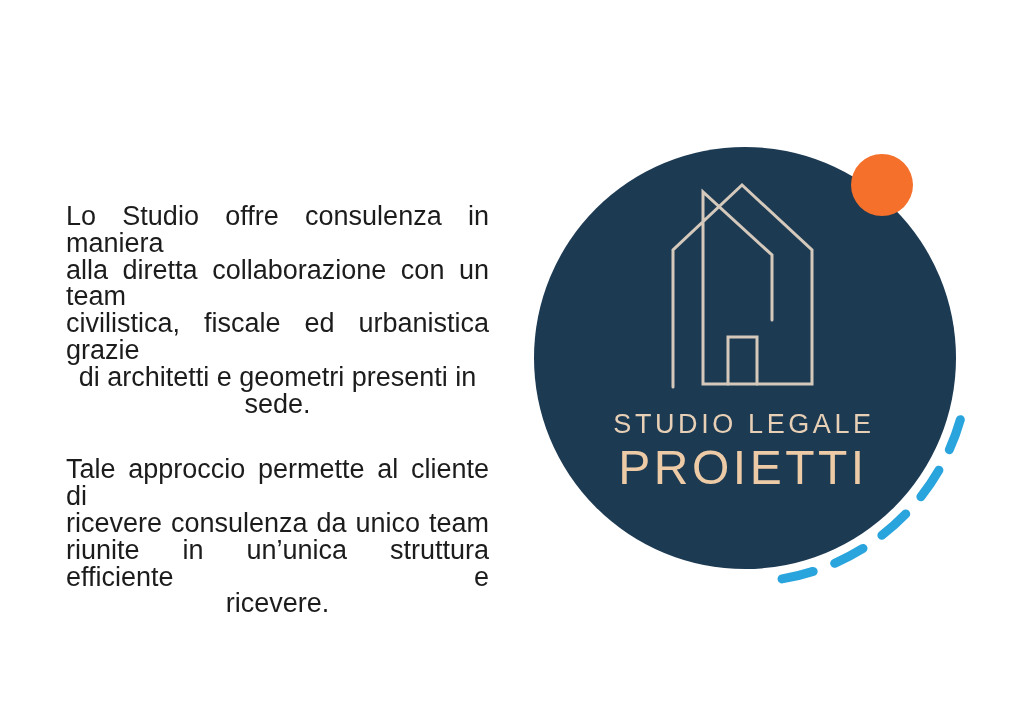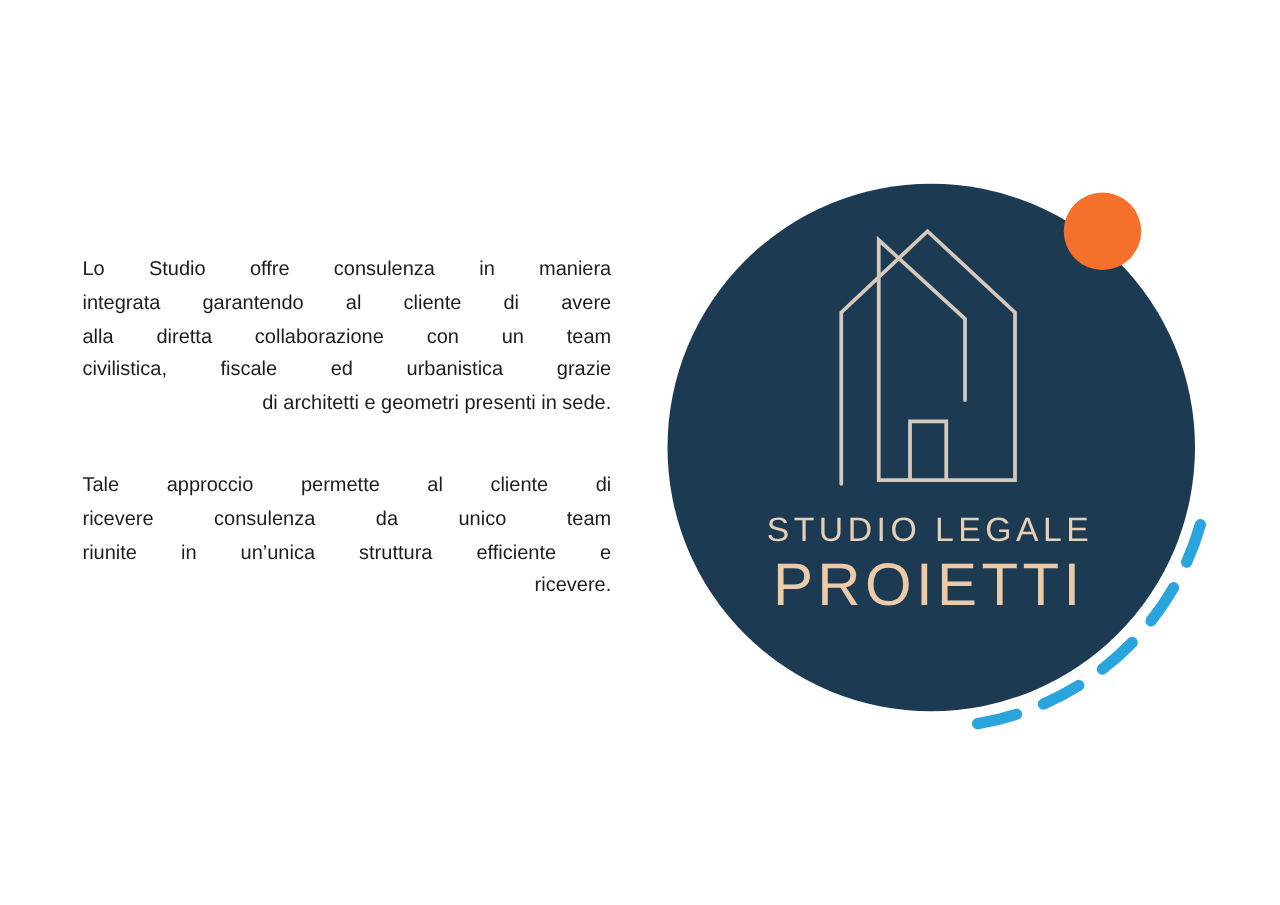--- a/index.html
+++ b/index.html
@@ -16,31 +16,31 @@
     width: 1024px;
     height: 724px;
     background: #ffffff;
   }
   .intro {
     position: absolute;
     left: 66px;
     top: 203px;
     width: 423px;
     color: #1c1c1c;
-    font-size: 16px;
+    font-size: 27px;
     line-height: 26.8px;
   }
   .para { margin: 0 0 39px 0; }
   .para:last-child { margin-bottom: 0; margin-top: 23px; }
   .jline {
     text-align: justify;
     text-align-last: justify;
     white-space: normal;
   }
-  .lline { text-align: right; }
+  .lline { text-align: center; }
   .logo-svg {
     position: absolute;
     left: 0;
     top: 0;
     width: 1024px;
     height: 724px;
   }
   .logo-word-small {
     font-family: "Liberation Sans", sans-serif;
     font-size: 27px;
@@ -55,21 +55,20 @@
   }
 </style>
 </head>
 <body>
 
 <div class="slide">
 
   <section class="intro">
     <div class="para">
       <div class="jline">Lo Studio offre consulenza in maniera</div>
-      <div class="jline">integrata garantendo al cliente di avere</div>
       <div class="jline">alla diretta collaborazione con un team</div>
       <div class="jline">civilistica, fiscale ed urbanistica grazie</div>
       <div class="lline">di architetti e geometri presenti in sede.</div>
     </div>
     <div class="para">
       <div class="jline">Tale approccio permette al cliente di</div>
       <div class="jline">ricevere consulenza da unico team</div>
       <div class="jline">riunite in un’unica struttura efficiente e</div>
       <div class="lline">ricevere.</div>
     </div>

